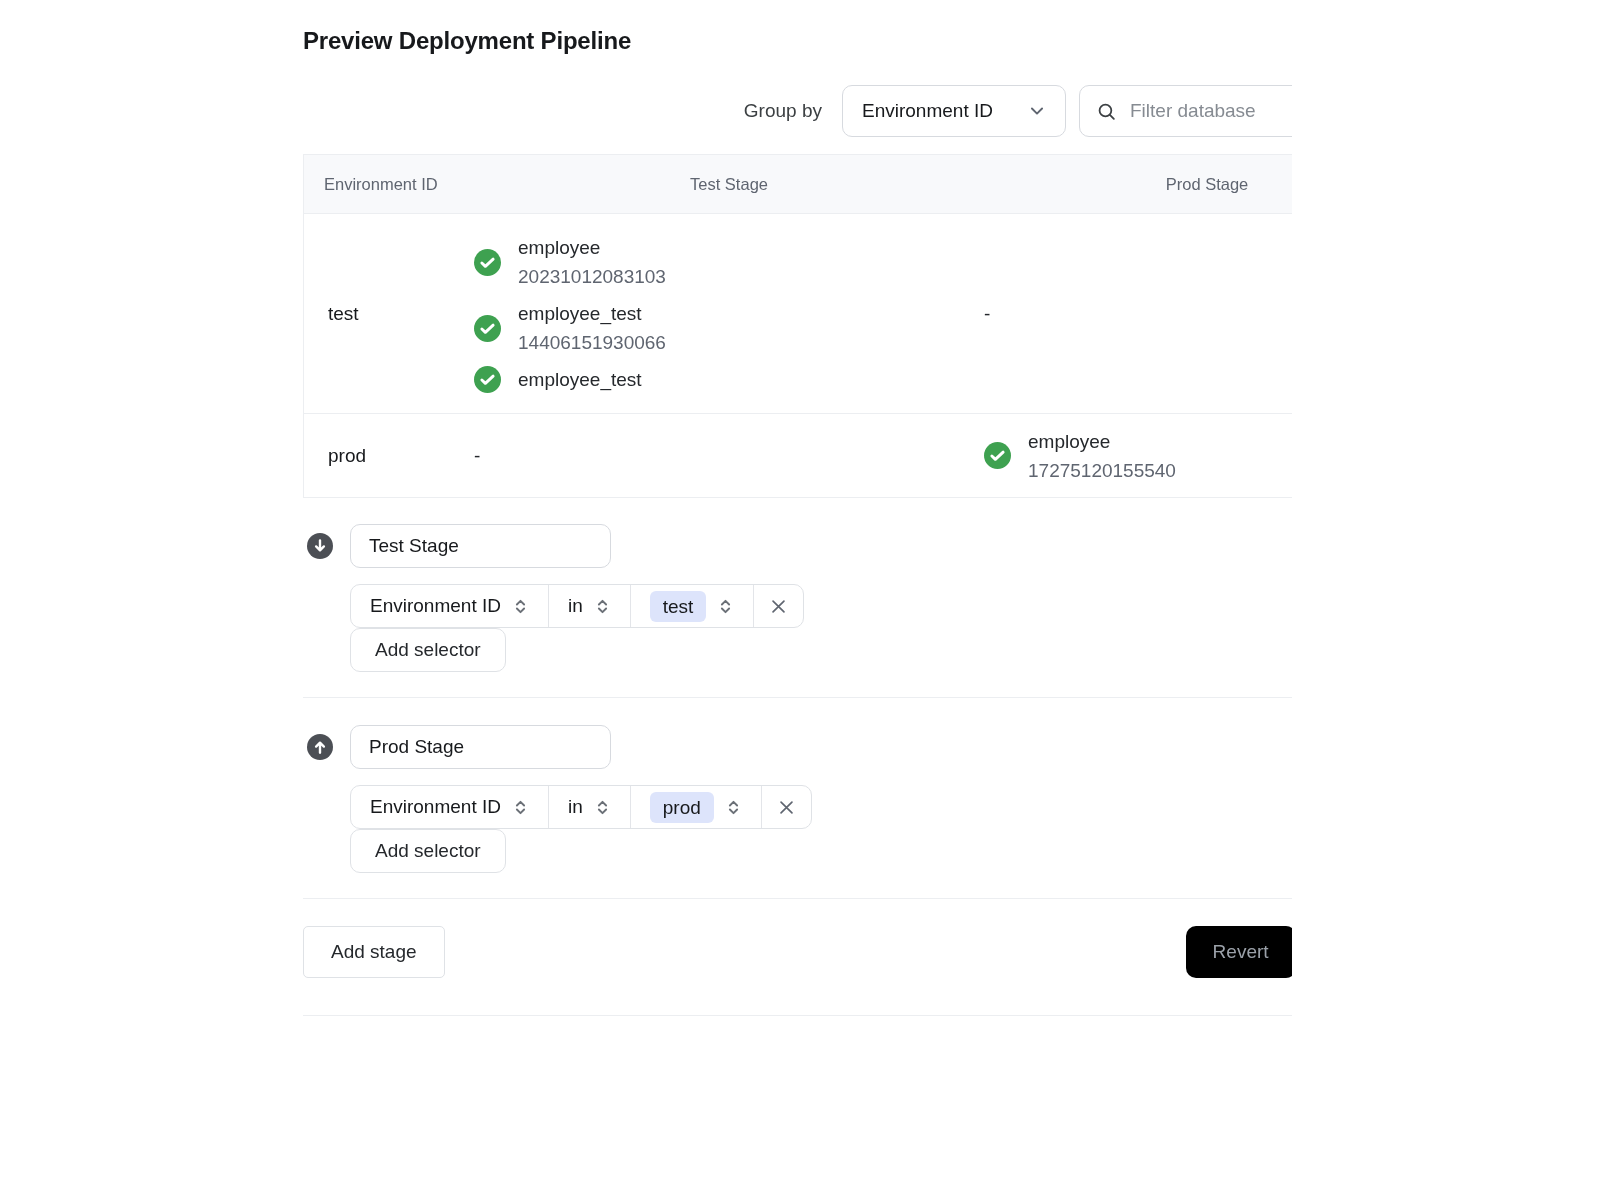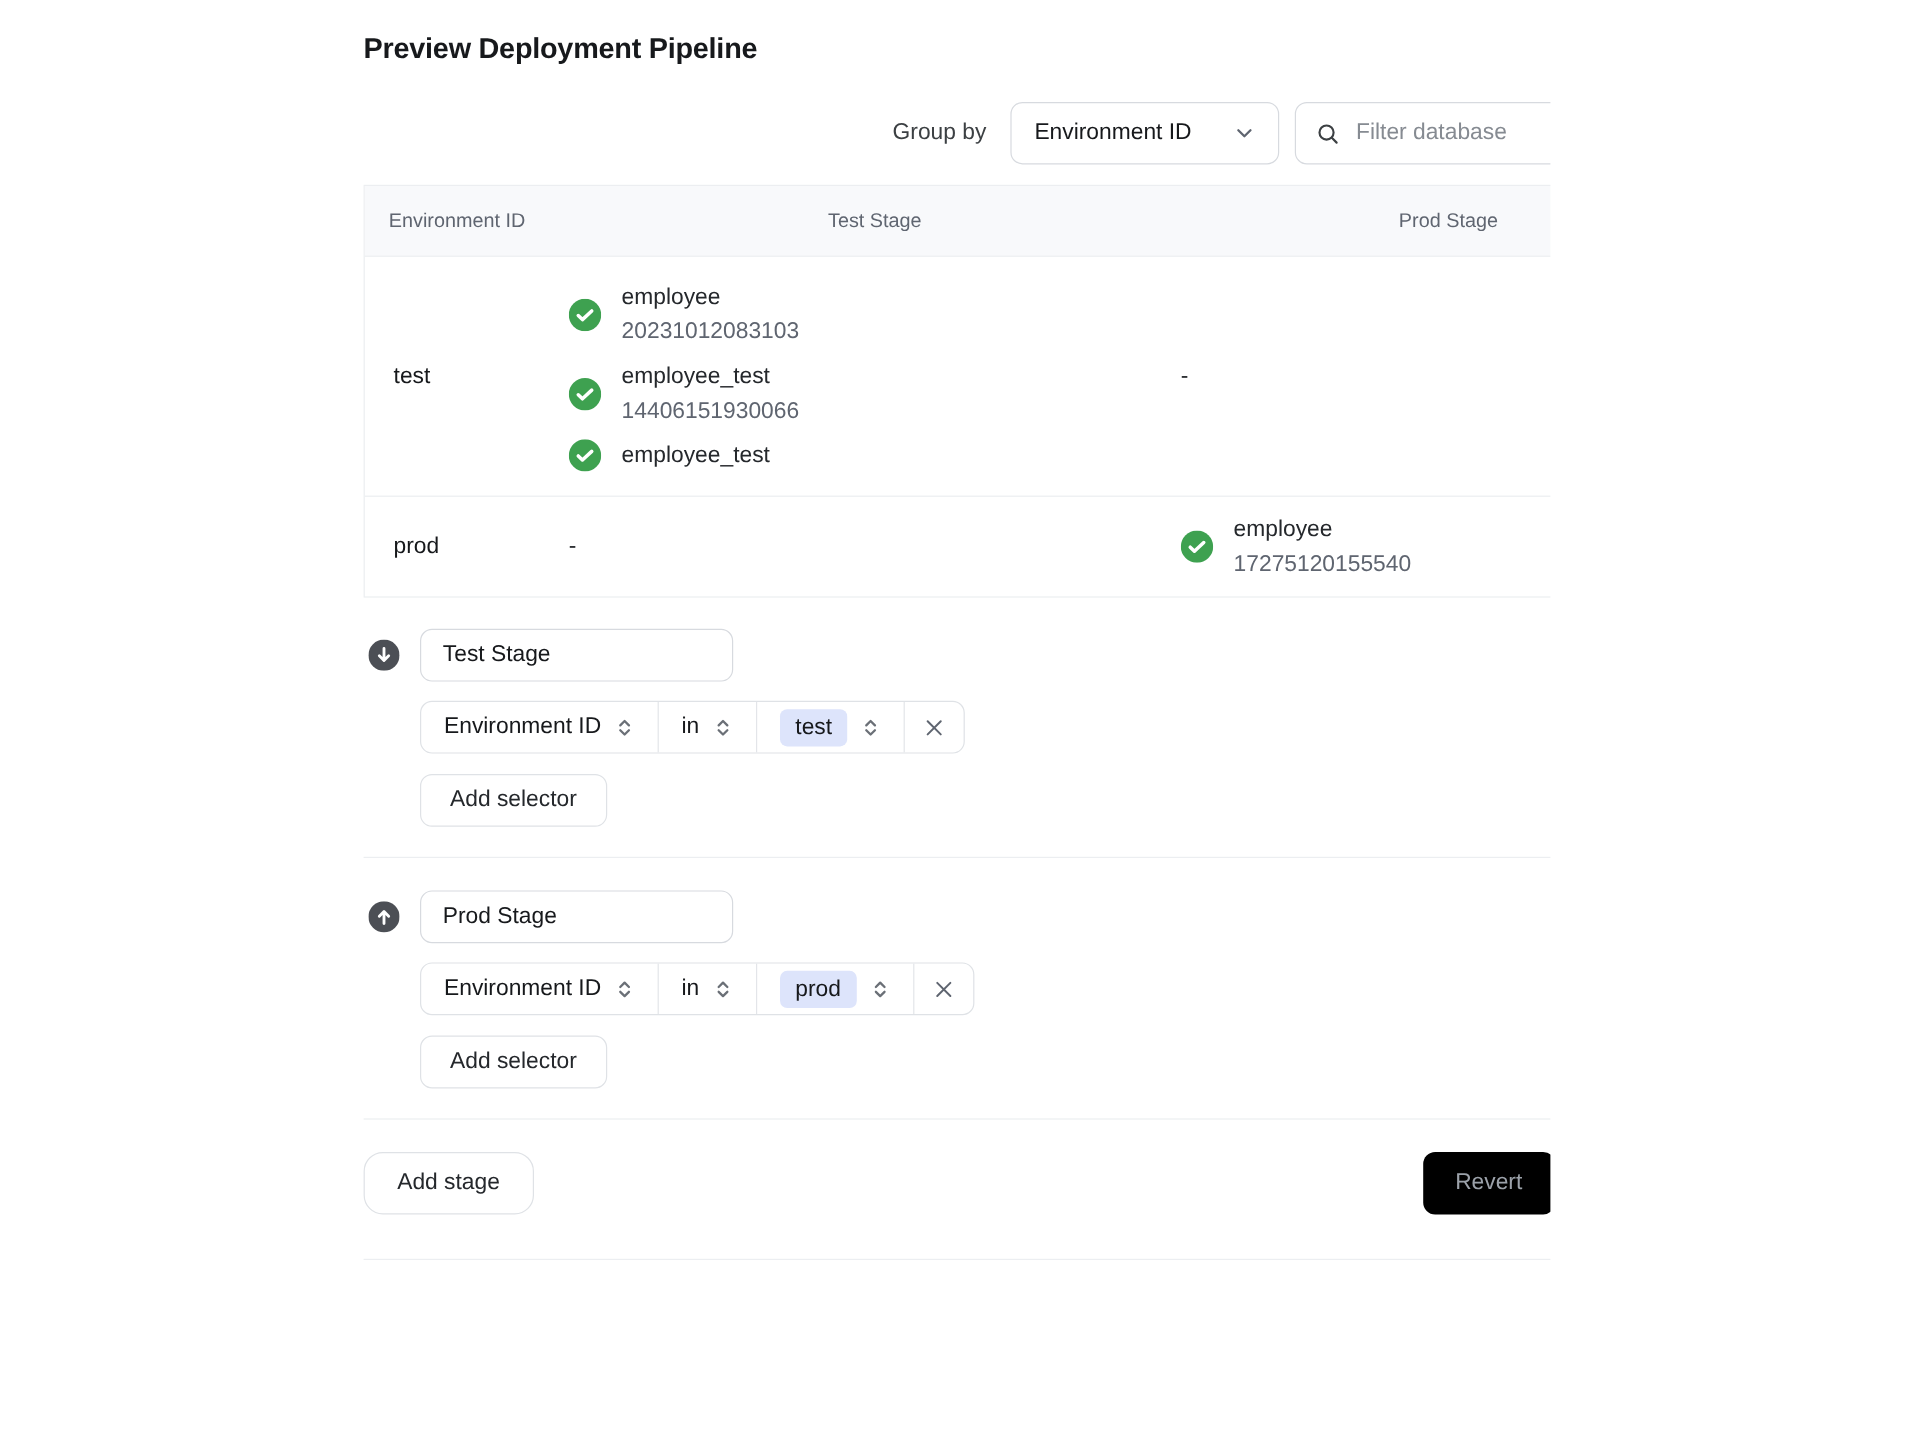--- a/index.html
+++ b/index.html
@@ -67,33 +67,33 @@
   .selector-row { margin-left:47px; margin-top:16px; display:flex; }
   .selector-group { display:flex; align-items:stretch; height:44px; border:1px solid #dfe2e6; border-radius:10px; background:#fff; }
   .seg { display:flex; align-items:center; gap:11px; padding:0 19px; font-size:19px; color:#17191c; cursor:pointer; }
   .seg + .seg { border-left:1px solid #e3e5e9; }
   .seg-x { padding:0 15px; }
   .tag {
     background:var(--tag-bg,#dde4fb); border-radius:6px; padding:4px 13px;
     font-size:19px; color:#17191c; line-height:23px;
   }
   .add-selector {
-    margin-left:47px; margin-top:17px; height:44px; padding:0 24px;
+    margin-left:47px; margin-top:0; height:44px; padding:0 24px;
     border:1px solid #dfe2e6; border-radius:10px; background:#fff;
     font-size:19px; color:#25282c; font-family:inherit; cursor:pointer;
     display:inline-flex; align-items:center;
   }
   .divider { height:1px; background:#eceef1; margin-top:25px; }
   .stage-block + .divider { margin-top:25px; }
   .stage-block.second { margin-top:27px; }
 
   
   .footer { margin-top:27px; display:flex; align-items:center; justify-content:space-between; }
   .add-stage {
-    height:52px; padding:0 27px; border:1px solid #dfe2e6; border-radius:16px;
+    height:52px; padding:0 27px; border:1px solid #dfe2e6; border-radius:5px;
     background:#fff; font-size:19px; color:#25282c; font-family:inherit; cursor:pointer;
   }
   .footer-right { display:flex; gap:13px; }
   .revert-btn {
     height:52px; padding:0 27px; border:none; border-radius:10px;
     background:#000000; color:#9ba1a9; font-size:19px; font-family:inherit; cursor:default;
   }
   .update-btn {
     height:52px; padding:13px 27px; border:none; border-radius:10px;
     background:var(--accent-purple,#8f84e8); color:#fff; font-size:19px; font-weight:600;

